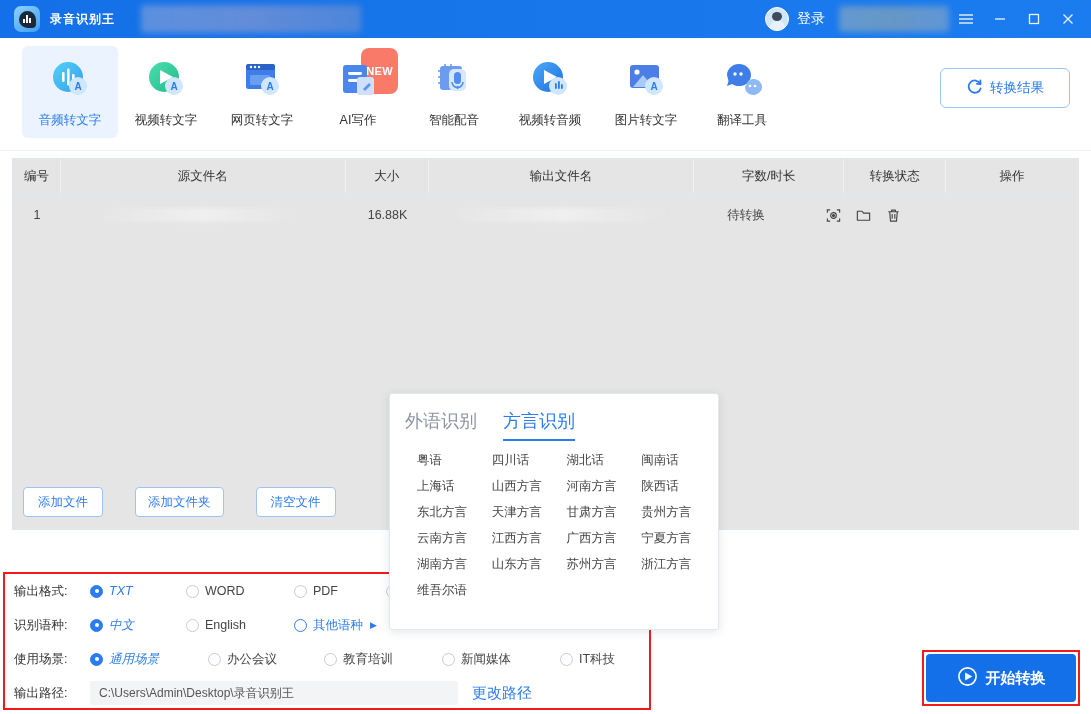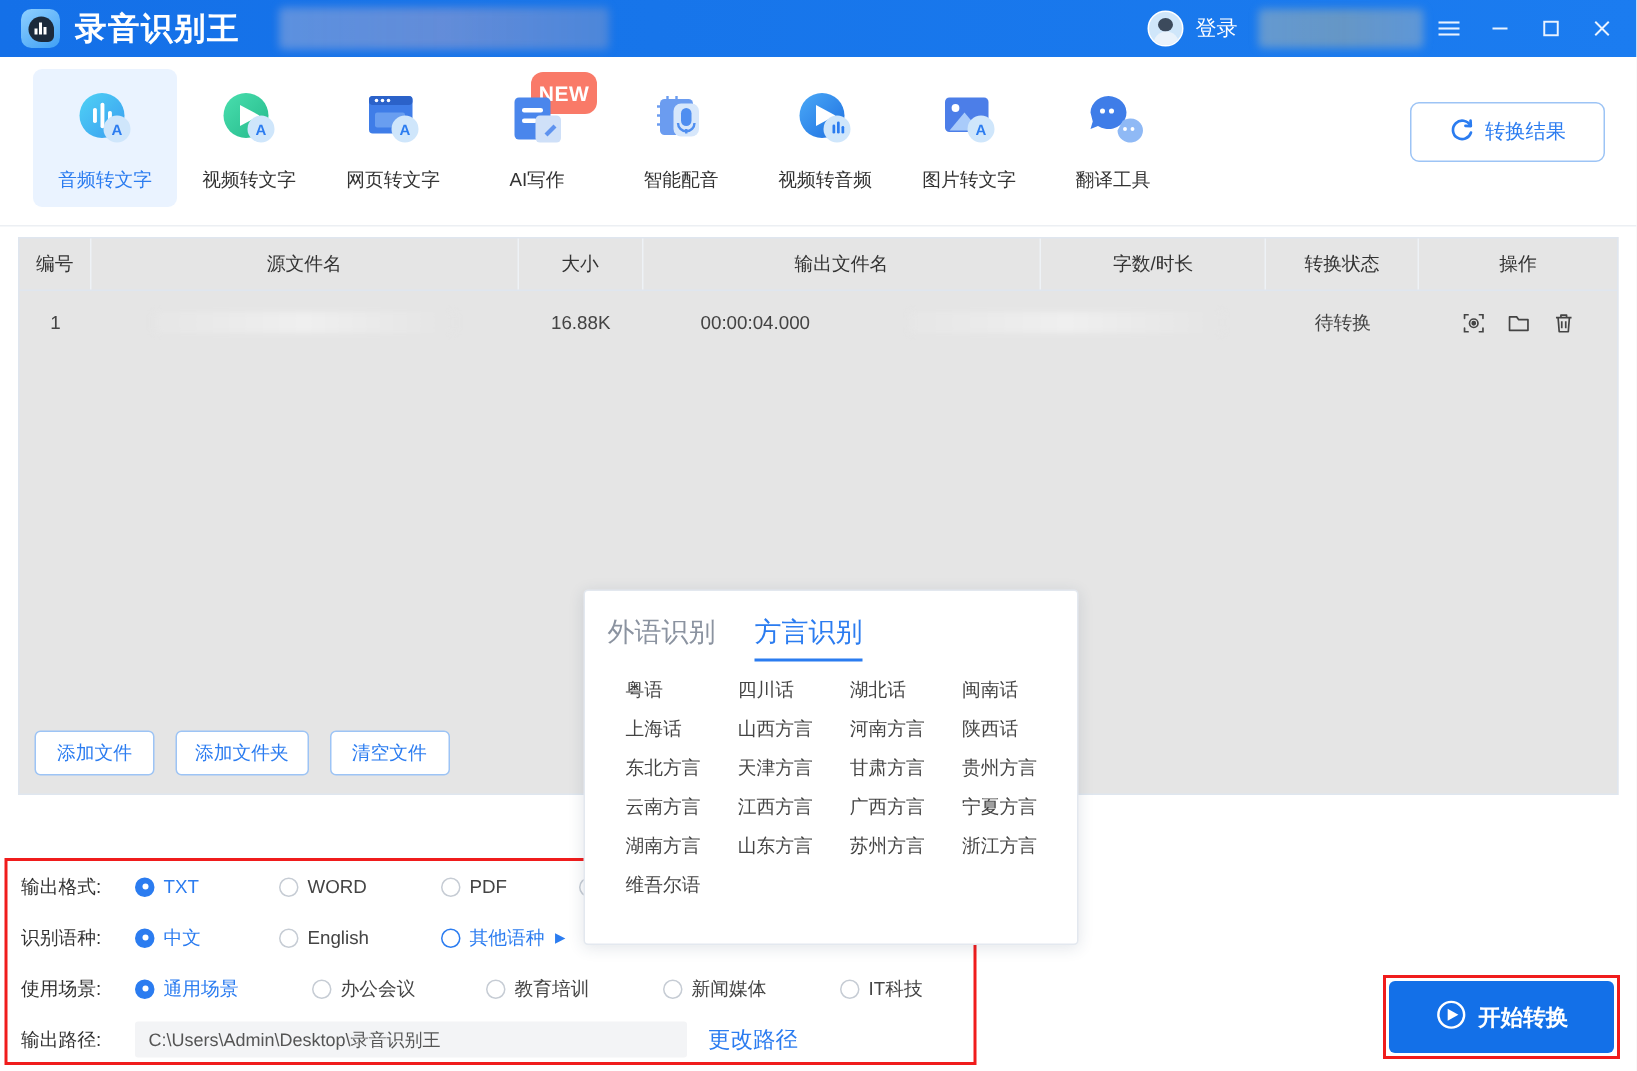--- a/index.html
+++ b/index.html
@@ -27,21 +27,21 @@
     width: 17px; height: 17px; border-radius: 50% 50% 4px 50%;
     background: #1b2a3b; position: relative;
     display:flex; align-items:center; justify-content:center;
   }
   .app-logo .bars { display:flex; gap:1.5px; align-items:flex-end; height:8px;}
   .app-logo .bars i { display:block; width:1.6px; background:#fff; }
   .app-logo .bars i:nth-child(1){height:4px;}
   .app-logo .bars i:nth-child(2){height:8px;}
   .app-logo .bars i:nth-child(3){height:5px;}
   .app-title {
-    color: #fff; font-size: 21px; font-weight: 700; margin-left: 10px;
+    color: #fff; font-size: 12px; font-weight: 700; margin-left: 10px;
     letter-spacing: 1px;
   }
   .tb-blur1 {
     width: 220px; height: 28px; margin-left: 26px; border-radius: 3px;
     background: linear-gradient(90deg, rgba(150,170,215,.55), rgba(175,165,200,.5), rgba(120,150,205,.55));
     filter: blur(3px);
   }
   .tb-right { margin-left: auto; display: flex; align-items: center; height: 38px; }
   .avatar {
     width: 24px; height: 24px; border-radius: 50%;
@@ -72,21 +72,21 @@
     width:96px; height:92px; margin-top:8px; display:flex; flex-direction:column;
     align-items:center; justify-content:flex-start; position:relative; border-radius:6px;
   }
   .tool-item:first-child { margin-left:22px; }
   .tool-item.active { background:#eaf3ff; }
   .tool-icon { width:50px; height:50px; margin-top:9px; position:relative; }
   .tool-label { font-size:12.5px; color:#333; margin-top:7px; }
   .tool-item.active .tool-label { color:#2b7cf0; }
   .new-badge {
     position:absolute; top:2px; right:8px; background:#f97a68; color:#fff;
-    font-size:14px; font-weight:700; padding:6px 5px; border-radius:8px 8px 8px 2px;
+    font-size:11px; font-weight:700; padding:17px 5px; border-radius:8px 8px 8px 2px;
     letter-spacing:.4px;
   }
   .result-btn {
     position:absolute; right:21px; top:30px; width:130px; height:40px;
     border:1px solid #9dc4f5; border-radius:6px; background:#fff;
     display:flex; align-items:center; justify-content:center; gap:7px;
     color:#2b7cf0; font-size:13.5px;
   }
 
   
@@ -105,21 +105,21 @@
     font-size:12.5px; color:#444; display:flex; align-items:center; justify-content:center;
     height:100%;
   }
   .blurbar { height:14px; border-radius:2px;
     background:linear-gradient(90deg,#e6e6e6,#efefef,#e4e4e4); filter:blur(2.2px); }
   .c0{width:48px;} .c1{width:285px;} .c2{width:83px;} .c3{width:150px;}
   .c4{width:266px;} .c5{width:102px;} .c6{width:132px;}
   .row-actions { display:flex; align-items:center; gap:13px; justify-content:center; }
   .row-actions span { display:flex; align-items:center; }
 
-  .bottom-btns { position:absolute; left:10px; bottom:12px; display:flex; gap:14px; }
+  .bottom-btns { position:absolute; left:10px; bottom:12px; display:flex; gap:32px; }
   .ghost-btn {
     min-width:80px; height:30px; padding:0 12px; border:1px solid #9dc4f5; border-radius:4px;
     background:#fff; color:#2b7cf0; font-size:12.5px;
     display:flex; align-items:center; justify-content:center;
   }
 
   
   .settings {
     position:absolute; left:3px; top:572px; width:648px; height:138px;
     border:2px solid #f01c1c; background:#fff;
@@ -128,21 +128,21 @@
   .slabel { font-size:12.5px; color:#333; width:76px; }
   .radio {
     display:flex; align-items:center; gap:6px; font-size:12.5px; color:#444;
   }
   .dot {
     width:13px; height:13px; border-radius:50%; border:1px solid #c6ccd4; background:#fff;
     display:flex; align-items:center; justify-content:center; flex:none;
   }
   .radio.sel .dot { background:#2b7cf0; border-color:#2b7cf0; }
   .radio.sel .dot::after { content:""; width:4px; height:4px; border-radius:50%; background:#fff; }
-  .radio.sel .rlabel { color:#2b7cf0; }
+  .radio.sel .rlabel { color:#2b7cf0;font-style:italic; }
   .radio.hov .dot { border:1.5px solid #2b7cf0; }
   .radio.hov .rlabel { color:#2b7cf0; }
   .arrow-r { color:#2b7cf0; font-size:9px; margin-left:1px; }
   .path-input {
     width:368px; height:24px; background:#f3f4f6; border:none; border-radius:2px;
     font-size:12px; color:#555; padding:0 9px; font-family:"Liberation Sans", sans-serif;
   }
   .path-link { color:#2b7cf0; font-size:15px; margin-left:14px; text-decoration:none; }
 
   
@@ -398,21 +398,20 @@
     <div class="th c5">转换状态</div>
     <div class="th c6">操作</div>
   </div>
 
   <div class="trow">
     <div class="td c0">1</div>
     <div class="td c1">
       <div class="blurbar" style="width:200px;"></div>
     </div>
     <div class="td c2">16.88K</div>
-    <div class="td c3">00:00:04.000</div>
     <div class="td c4">
       <div class="blurbar" style="width:210px;"></div>
     </div>
     <div class="td c5">待转换</div>
     <div class="td c6">
       <div class="row-actions">
         <span>
           <svg width="17" height="17" viewBox="0 0 18 18" fill="none" stroke="#444" stroke-width="1.2">
             <circle cx="9" cy="9" r="3"></circle>
               <circle cx="9" cy="9" r="1.1" fill="#444"></circle>

